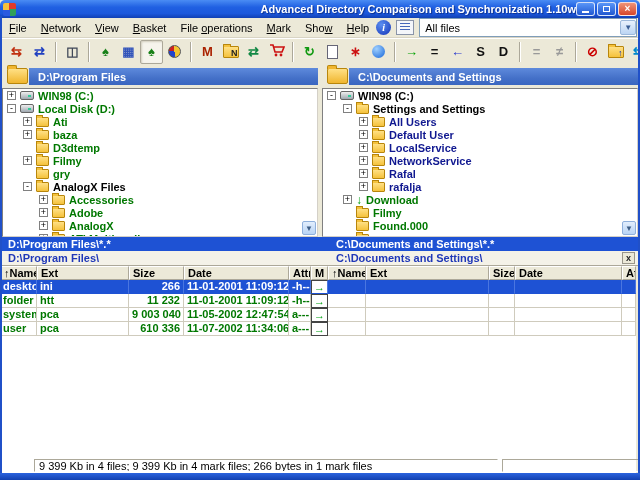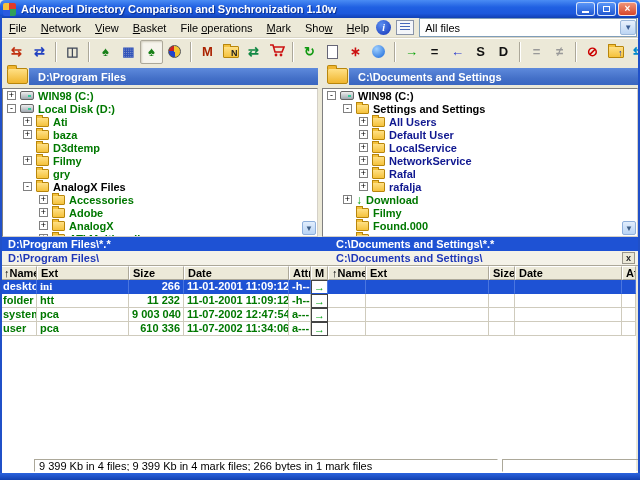--- a/index.html
+++ b/index.html
@@ -2,21 +2,21 @@
 <html><head>
 <meta charset="utf-8">
 <style>
   html,body{margin:0;padding:0;width:640px;height:480px;overflow:hidden;
     font-family:"Liberation Sans",sans-serif;background:#ECE9D8;}
   #win{position:relative;width:640px;height:480px;background:#ECE9D8;}
 
   
   .titlebar{position:absolute;left:0;top:0;width:640px;height:18px;box-sizing:border-box;
     background:linear-gradient(180deg,#4A8CF4 0%,#2060E2 40%,#1C58DC 75%,#1140B4 100%);
-    border-radius:5px 5px 0 0;display:flex;align-items:center;padding:0 3px;}
+    border-radius:5px 5px 0 0;display:flex;align-items:center;padding:0 3px;text-align:right;}
   .app-icon{width:13px;height:13px;border-radius:2px;flex:none;
     background:conic-gradient(#e03a2a 0 25%,#2fa05a 25% 50%,#2a5ae0 50% 75%,#f5c23c 75%);}
   .title{color:#fff;font-weight:bold;font-size:11px;margin-left:5px;flex:1;
     white-space:nowrap;text-shadow:1px 1px 1px #0A2E8C;}
   .tb-btns{display:flex;gap:2px;}
   .tbtn{width:19px;height:14px;border-radius:3px;border:1px solid rgba(255,255,255,.8);
     box-sizing:border-box;display:flex;align-items:center;justify-content:center;
     color:#fff;font-weight:bold;background:linear-gradient(180deg,#5A96F8,#2058D0);}
   .tbtn.close{background:linear-gradient(180deg,#F09478,#D5452A);}
   .minline{width:7px;height:2px;background:#fff;margin-top:6px;}
@@ -463,21 +463,21 @@
         <span class="fh" style="width: 17px;">M</span>
         <span class="fh" style="width: 38px;">↑Name</span>
         <span class="fh" style="width: 123px;">Ext</span>
         <span class="fh" style="width: 26px;">Size</span>
         <span class="fh" style="width: 107px;">Date</span>
         <span class="fh" style="width: 14px;">Attr</span>
       </div>
     <div>
         <div class="frow sel">
           <span class="fc" style="width: 37px;">desktop</span>
-          <span class="fc" style="width: 92px; font-family: Liberation Serif, serif;">ini</span>
+          <span class="fc" style="width: 92px;">ini</span>
           <span class="fc size" style="width: 55px;">266</span>
           <span class="fc" style="width: 105px;">11-01-2001 11:09:12</span>
           <span class="fc" style="width: 22px;">-h--</span>
           <span class="fc mcell" style="width: 17px;">→</span>
           <span class="fc" style="width: 38px;"></span>
           <span class="fc" style="width: 123px;"></span>
           <span class="fc" style="width: 26px;"></span>
           <span class="fc" style="width: 107px;"></span>
           <span class="fc" style="width: 14px;"></span>
         </div>
@@ -491,21 +491,21 @@
           <span class="fc" style="width: 38px;"></span>
           <span class="fc" style="width: 123px;"></span>
           <span class="fc" style="width: 26px;"></span>
           <span class="fc" style="width: 107px;"></span>
           <span class="fc" style="width: 14px;"></span>
         </div>
         <div class="frow">
           <span class="fc" style="width: 37px;">system</span>
           <span class="fc" style="width: 92px;">pca</span>
           <span class="fc size" style="width: 55px;">9 003 040</span>
-          <span class="fc" style="width: 105px;">11-07-2002 12:47:54</span>
+          <span class="fc" style="width: 105px;">11-05-2002 12:47:54</span>
           <span class="fc" style="width: 22px;">a---</span>
           <span class="fc mcell" style="width: 17px;">→</span>
           <span class="fc" style="width: 38px;"></span>
           <span class="fc" style="width: 123px;"></span>
           <span class="fc" style="width: 26px;"></span>
           <span class="fc" style="width: 107px;"></span>
           <span class="fc" style="width: 14px;"></span>
         </div>
         <div class="frow">
           <span class="fc" style="width: 37px;">user</span>

